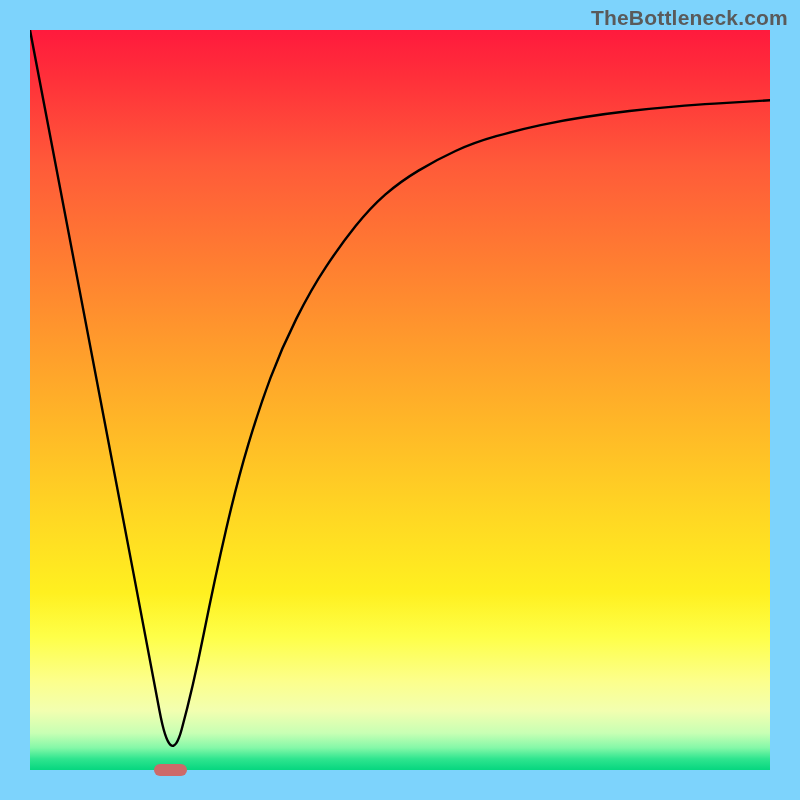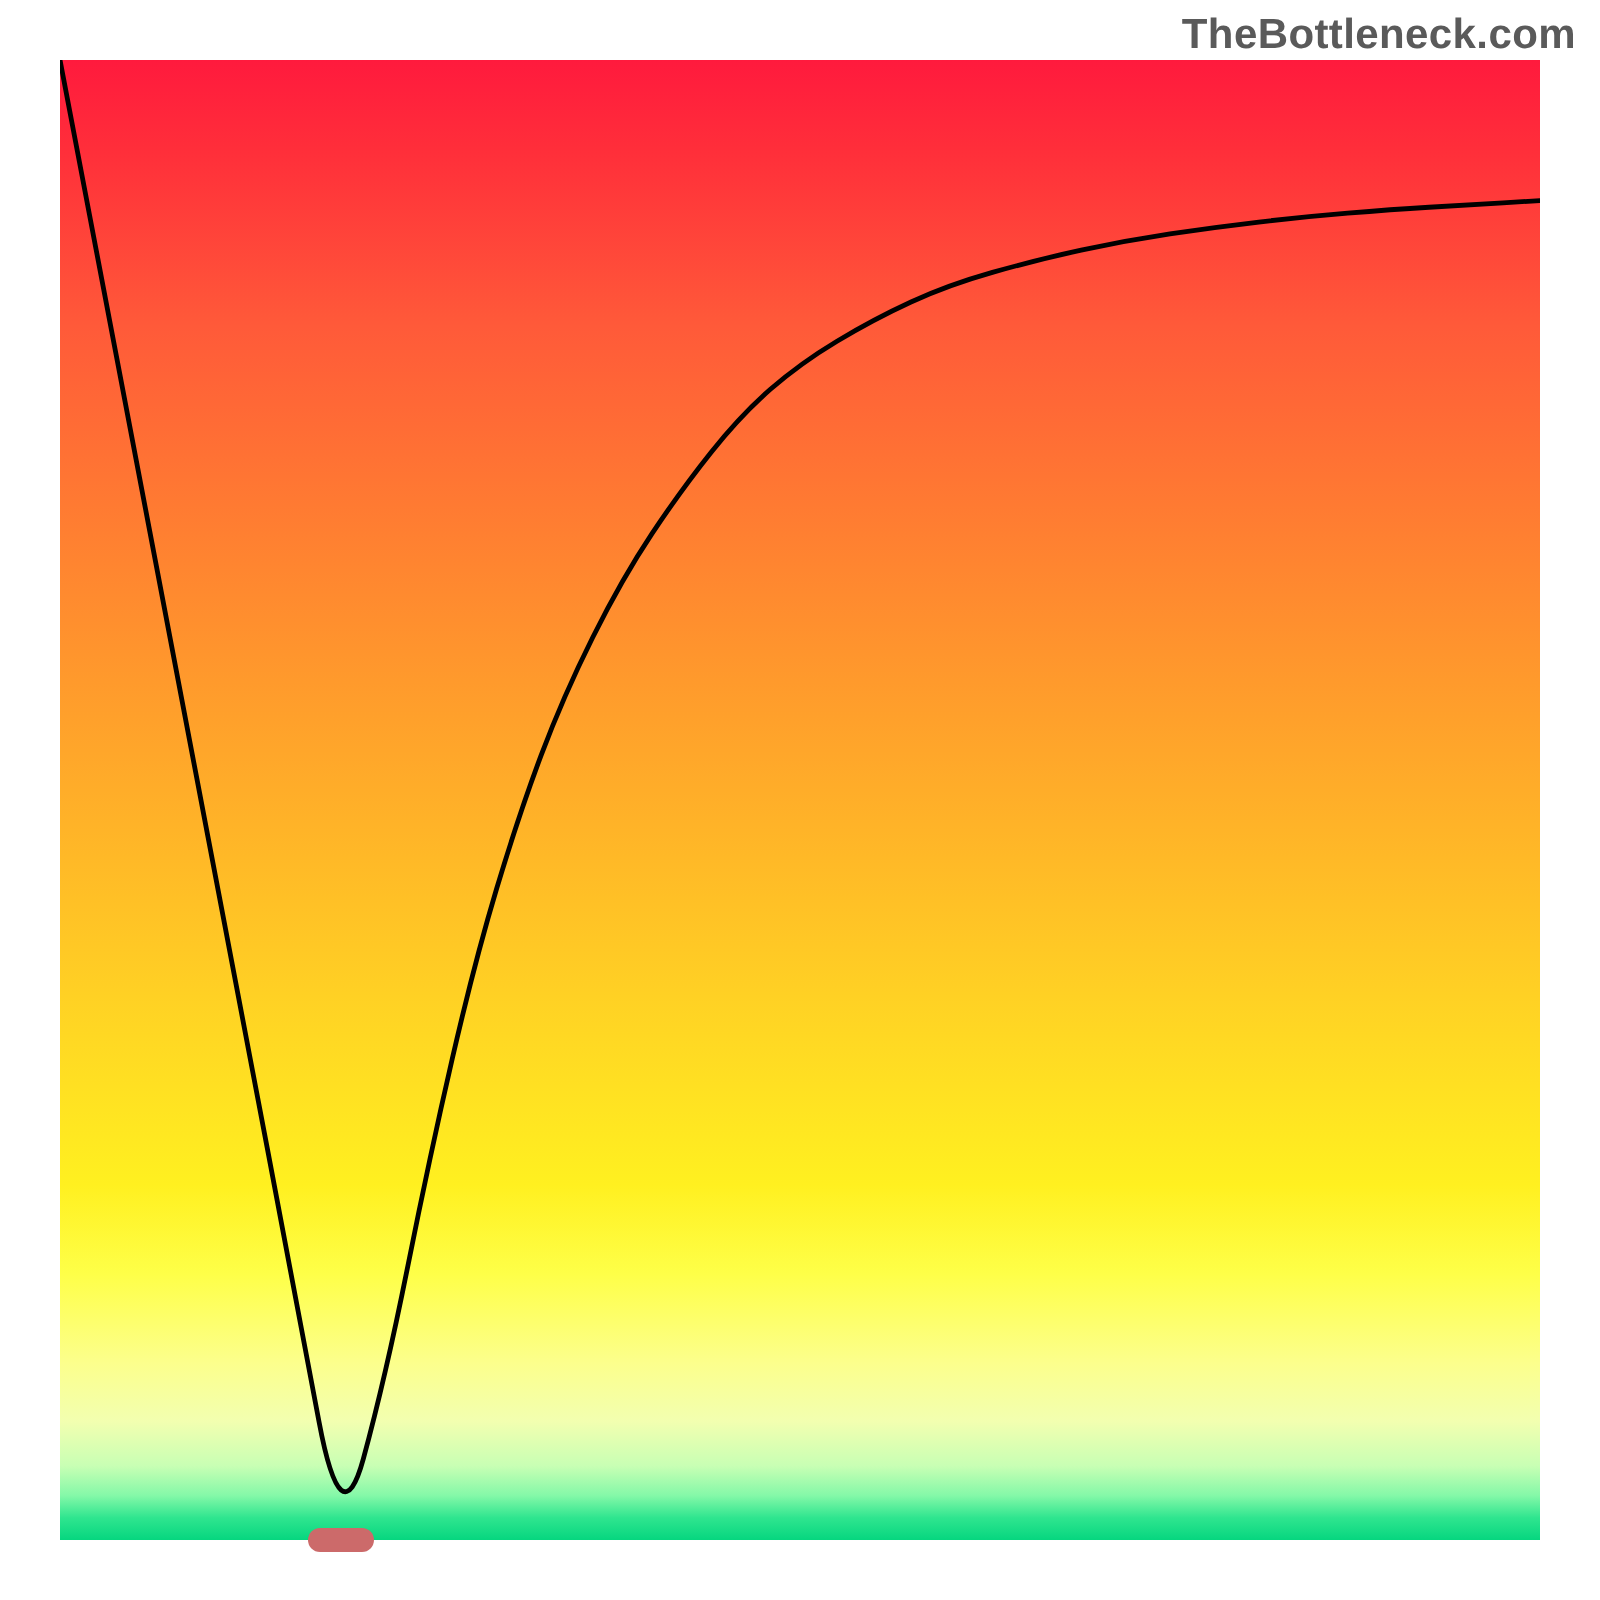--- a/index.html
+++ b/index.html
@@ -1,21 +1,21 @@
 <!DOCTYPE html>
 <html><head>
 <meta charset="utf-8">
 <style>
   * { margin: 0; padding: 0; box-sizing: border-box; }
   html, body { width: 800px; height: 800px; overflow: hidden; background: #000; }
   .frame {
     position: relative;
     width: 800px;
     height: 800px;
-    background: #ffffff;
+    background: #7dd3fc;
   }
   .plot-area {
     position: absolute;
     left: 30px;
     top: 30px;
     width: 740px;
     height: 740px;
     
     background: linear-gradient(to bottom,
       #ff1a3d 0%,

